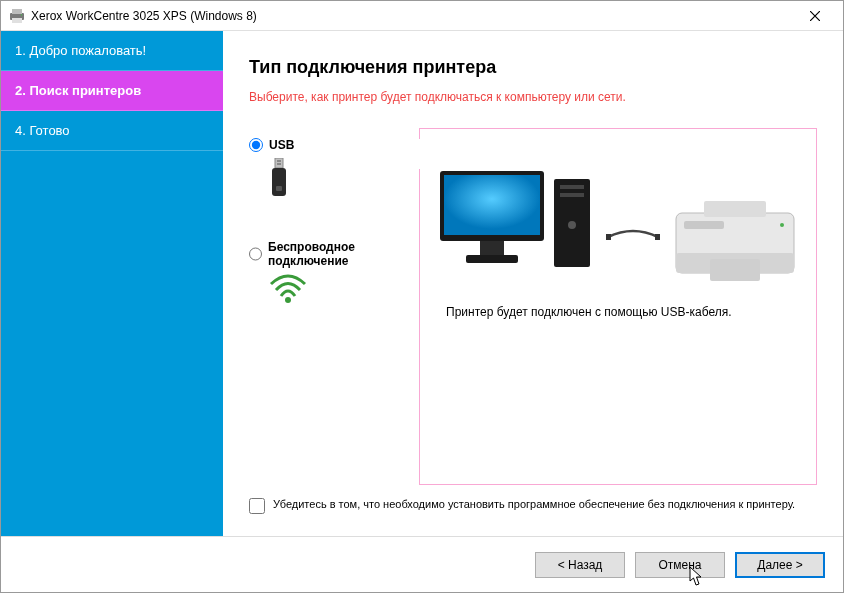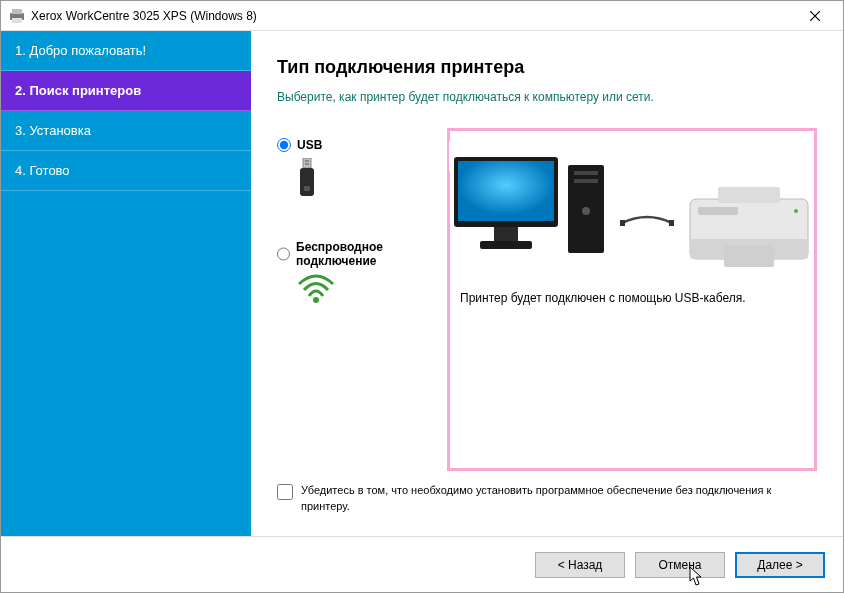--- a/index.html
+++ b/index.html
@@ -5,32 +5,32 @@
     * { margin: 0; padding: 0; box-sizing: border-box; }
     body { font-family: "Segoe UI", Tahoma, sans-serif; font-size: 12px; background: #fff; }
     .window { width: 844px; height: 593px; border: 1px solid #999; display: flex; flex-direction: column; background: #fff; }
     .titlebar { height: 30px; display: flex; align-items: center; padding: 0 8px; background: #fff; border-bottom: 1px solid #e0e0e0; }
     .titlebar-icon { width: 16px; height: 16px; margin-right: 6px; display: inline-flex; }
     .title-text { font-size: 12px; color: #000; flex: 1; }
     .close-btn { width: 40px; height: 28px; display: flex; align-items: center; justify-content: center; cursor: pointer; font-size: 14px; color: #000; }
     .body { flex: 1; display: flex; }
     .sidebar { width: 252px; background: #0099d8; color: #fff; }
     .sidebar-item { padding: 12px 14px; font-size: 13px; border-bottom: 1px solid rgba(255,255,255,0.25); cursor: pointer; }
-    .sidebar-item.active { background: #6d28d9; font-weight: bold; }
+    .sidebar-item.active { background: #d946ef; font-weight: bold; }
     .main { flex: 1; padding: 26px 26px 14px 26px; display: flex; flex-direction: column; justify-content: flex-end; }
     .page-title { font-size: 18px; font-weight: bold; color: #000; margin-bottom: 12px; }
-    .page-subtitle { font-size: 12px; color: #0f766e; margin-bottom: 24px; }
+    .page-subtitle { font-size: 12px; color: #ef4444; margin-bottom: 24px; }
     .options-row { display: flex; gap: 10px; flex: 1; }
     .options-list { width: 160px; padding-top: 10px; }
     .radio-opt { margin-bottom: 42px; }
     .radio-row { display: flex; align-items: center; gap: 6px; }
     .radio-row input[type=radio] { width: 14px; height: 14px; }
     .radio-label { font-weight: bold; font-size: 12px; }
     .opt-icon { margin-left: 20px; margin-top: 6px; height: 40px; display: flex; align-items: flex-start; }
-    .preview { flex: 1; border: 3px solid #f9a8d4; position: relative; }
+    .preview { flex: 1; border: 1px solid #f9a8d4; position: relative; padding: 16px; }
     .preview::before { content: ""; position: absolute; left: -1px; top: 10px; width: 1px; height: 30px; background: #fff; }
     .preview-img { display: flex; align-items: flex-end; justify-content: center; gap: 10px; margin: 10px 0 30px 0; height: 120px; }
     .preview-text { font-size: 12px; color: #000; margin: 14px 0 4px 10px; }
     .bottom-check { display: flex; align-items: flex-start; gap: 8px; margin-top: 10px; padding: 2px 0 8px 0; }
     .bottom-check input { width: 16px; height: 16px; margin-top: 1px; flex-shrink: 0; }
     .check-text { font-size: 11px; line-height: 1.4; }
     .footer { height: 56px; border-top: 1px solid #ddd; display: flex; justify-content: flex-end; align-items: center; gap: 10px; padding: 0 18px; }
     .btn { min-width: 90px; height: 26px; background: #e1e1e1; border: 1px solid #adadad; font-size: 12px; cursor: pointer; padding: 0 10px; }
     .btn.primary { border: 2px solid #0078d7; }
     .cursor-ptr { position: absolute; pointer-events: none; }
@@ -55,21 +55,20 @@
       <svg viewBox="0 0 10 10" width="10" height="10">
           <path d="M0 0 L10 10 M10 0 L0 10" stroke="currentColor" stroke-width="1.2"></path>
         </svg>
     </div>
   </div>
 
   <div class="body">
     <div class="sidebar">
       <div class="sidebar-item">1. Добро пожаловать!</div>
       <div class="sidebar-item active">2. Поиск принтеров</div>
-      <div class="sidebar-item">3. Установка</div>
       <div class="sidebar-item">4. Готово</div>
     </div>
 
     <div class="main">
       <div class="page-title">Тип подключения принтера</div>
       <div class="page-subtitle">Выберите, как принтер будет подключаться к компьютеру или сети.</div>
 
       <div class="options-row">
         <div class="options-list">
 

